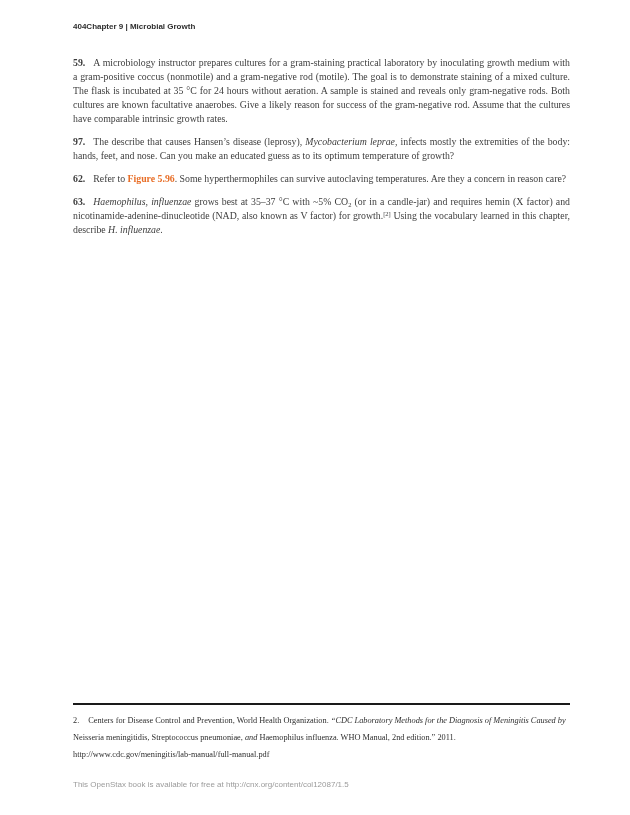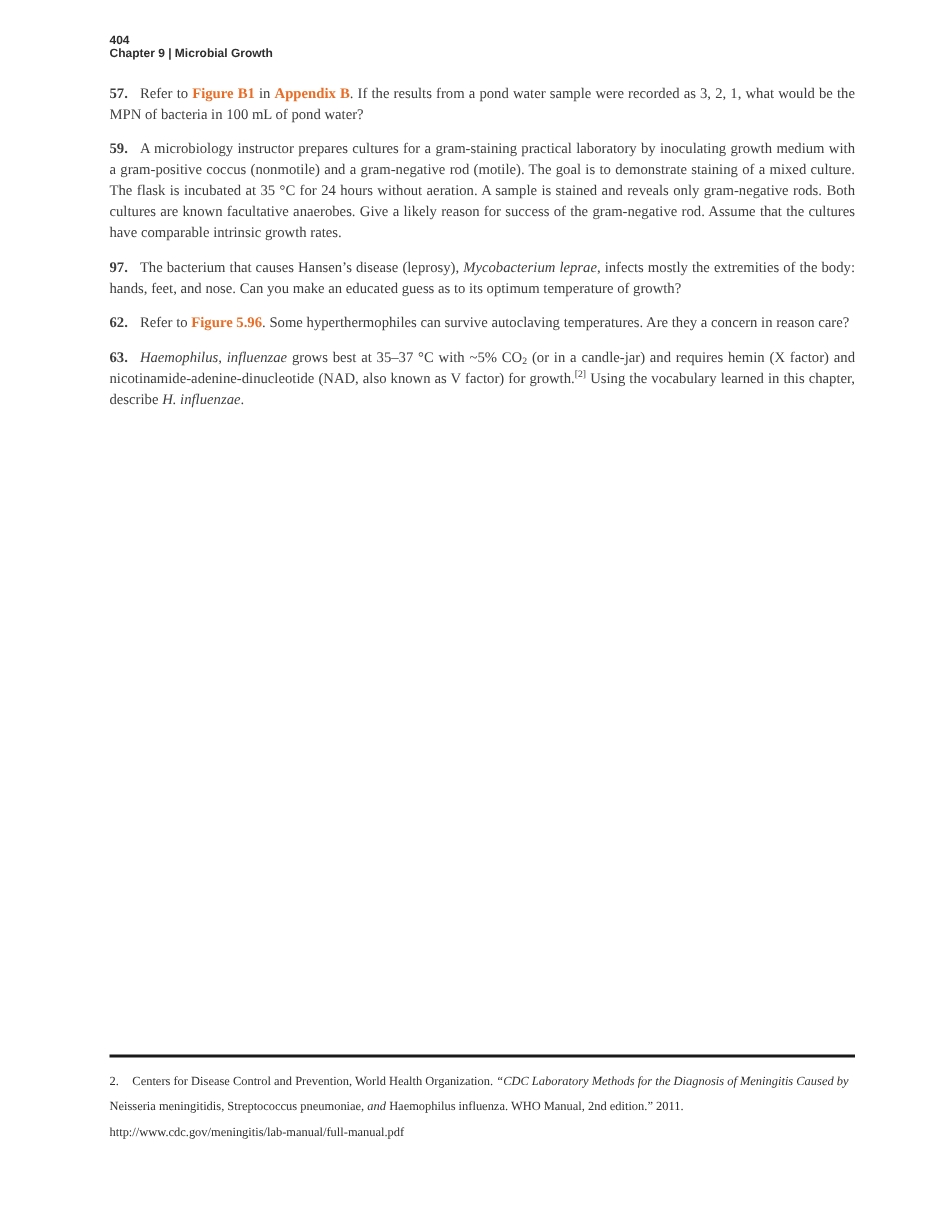--- a/index.html
+++ b/index.html
@@ -23,21 +23,20 @@
     position: absolute;
     top: 22px;
     left: 73px;
     width: 497px;
     display: flex;
     justify-content: flex-start;
     font-family: "Liberation Sans", sans-serif;
     font-size: 8px;
     font-weight: bold;
     color: #2e2e2e;
-    flex-direction: column;
   }
   
   .content {
     position: absolute;
     top: 56px;
     left: 73px;
     width: 497px;
   }
   p.question {
     margin: 0 0 9px 0;
@@ -101,26 +100,28 @@
 <body>
 
 <div id="page" style="--link-color: #e86e27; --body-color: #3d3d3d; --footer-color: #9b9b9b;">
 
   <div class="page-header">
     <span>404</span>
     <span>Chapter 9 | Microbial Growth</span>
   </div>
 
   <div class="content" id="questions-container">
-      <p class="question"><span class="qnum">57.</span><span>Refer to </span><a class="figlink">Figure B1</a><span> in </span><a class="figlink">Appendix B</a><span>. If the results from a pond water sample were recorded as 3, 2, 1, what would be the MPN of bacteria in 100 mL of pond water?</span></p>
       <p class="question"><span class="qnum">59.</span><span>A microbiology instructor prepares cultures for a gram-staining practical laboratory by inoculating growth medium with a gram-positive coccus (nonmotile) and a gram-negative rod (motile). The goal is to demonstrate staining of a mixed culture. The flask is incubated at 35 °C for 24 hours without aeration. A sample is stained and reveals only gram-negative rods. Both cultures are known facultative anaerobes. Give a likely reason for success of the gram-negative rod. Assume that the cultures have comparable intrinsic growth rates.</span></p>
-      <p class="question"><span class="qnum">97.</span><span>The bacterium that causes Hansen’s disease (leprosy), </span><i>Mycobacterium leprae</i><span>, infects mostly the extremities of the body: hands, feet, and nose. Can you make an educated guess as to its optimum temperature of growth?</span></p>
+      <p class="question"><span class="qnum">97.</span><span>The describe that causes Hansen’s disease (leprosy), </span><i>Mycobacterium leprae</i><span>, infects mostly the extremities of the body: hands, feet, and nose. Can you make an educated guess as to its optimum temperature of growth?</span></p>
       <p class="question"><span class="qnum">62.</span><span>Refer to </span><a class="figlink">Figure 5.96</a><span>. Some hyperthermophiles can survive autoclaving temperatures. Are they a concern in reason care?</span></p>
       <p class="question"><span class="qnum">63.</span><i>Haemophilus, influenzae</i><span> grows best at 35–37 °C with ~5% CO</span><sub>2</sub><span> (or in a candle-jar) and requires hemin (X factor) and nicotinamide-adenine-dinucleotide (NAD, also known as V factor) for growth.</span><sup>[2]</sup><span> Using the vocabulary learned in this chapter, describe </span><i>H. influenzae</i><span>.</span></p>
     </div>
 
   <div class="footnote-block">
     <hr class="footnote-rule">
     <div class="footnote-text" id="footnote-container"><span class="fnnum">2.</span><span>Centers for Disease Control and Prevention, World Health Organization. </span><i>“CDC Laboratory Methods for the Diagnosis of Meningitis Caused by</i><span> Neisseria meningitidis, Streptococcus pneumoniae, </span><i>and</i><span> Haemophilus influenza. WHO Manual, 2nd edition.” 2011. http://www.cdc.gov/meningitis/lab-manual/full-manual.pdf</span></div>
   </div>
 
+  <div class="page-footer">
+    <span>This OpenStax book is available for free at http://cnx.org/content/col12087/1.5</span>
+  </div>
 
 </div>
 
 </body></html>

